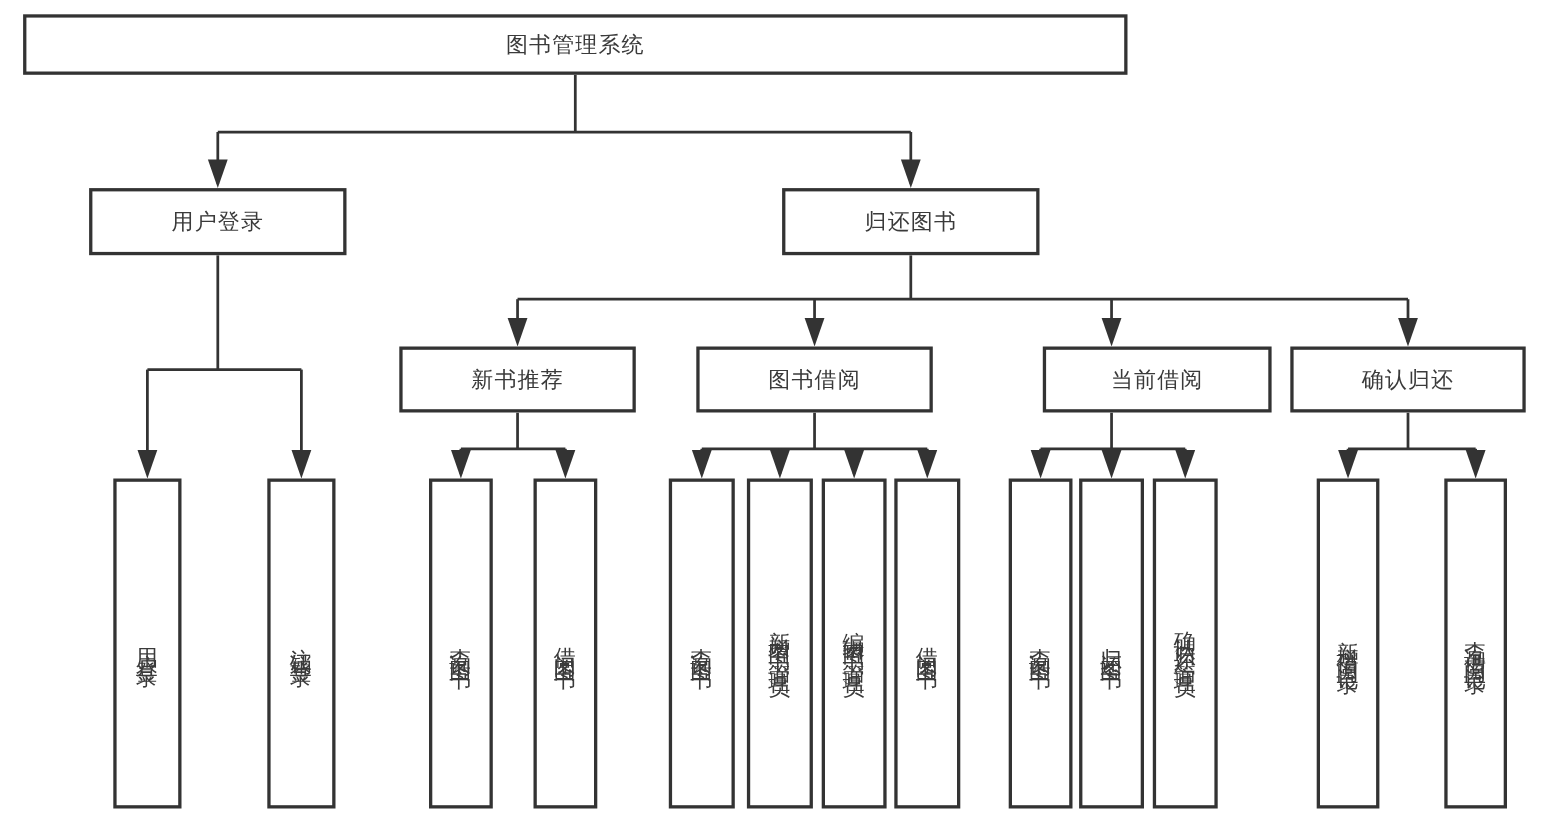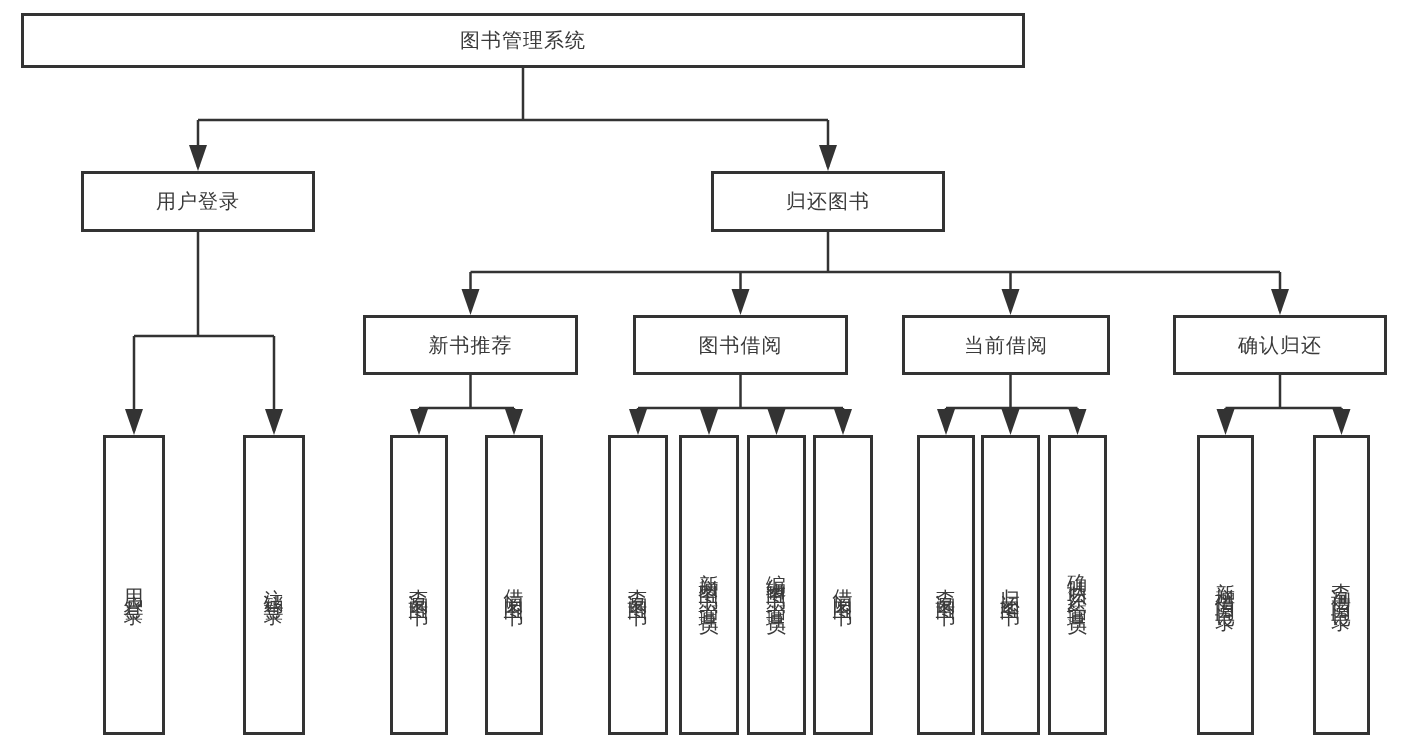--- a/index.html
+++ b/index.html
@@ -111,21 +111,21 @@
   <div class="box" style="left:711px;top:171px;width:234px;height:61px">
     <span class="hlabel">归还图书</span>
   </div>
 
   <div class="box" style="left:363px;top:315px;width:215px;height:60px">
     <span class="hlabel">新书推荐</span>
   </div>
   <div class="box" style="left:633px;top:315px;width:215px;height:60px">
     <span class="hlabel">图书借阅</span>
   </div>
-  <div class="box" style="left:902px;top:315px;width:208px;height:60px">
+  <div class="box" style="left:948px;top:315px;width:208px;height:60px">
     <span class="hlabel">当前借阅</span>
   </div>
   <div class="box" style="left:1173px;top:315px;width:214px;height:60px">
     <span class="hlabel">确认归还</span>
   </div>
 
   <div class="box leaf" style="left:103px;width:62px">
     <span class="vtext">用户登录</span>
   </div>
   <div class="box leaf" style="left:243px;width:62px">

